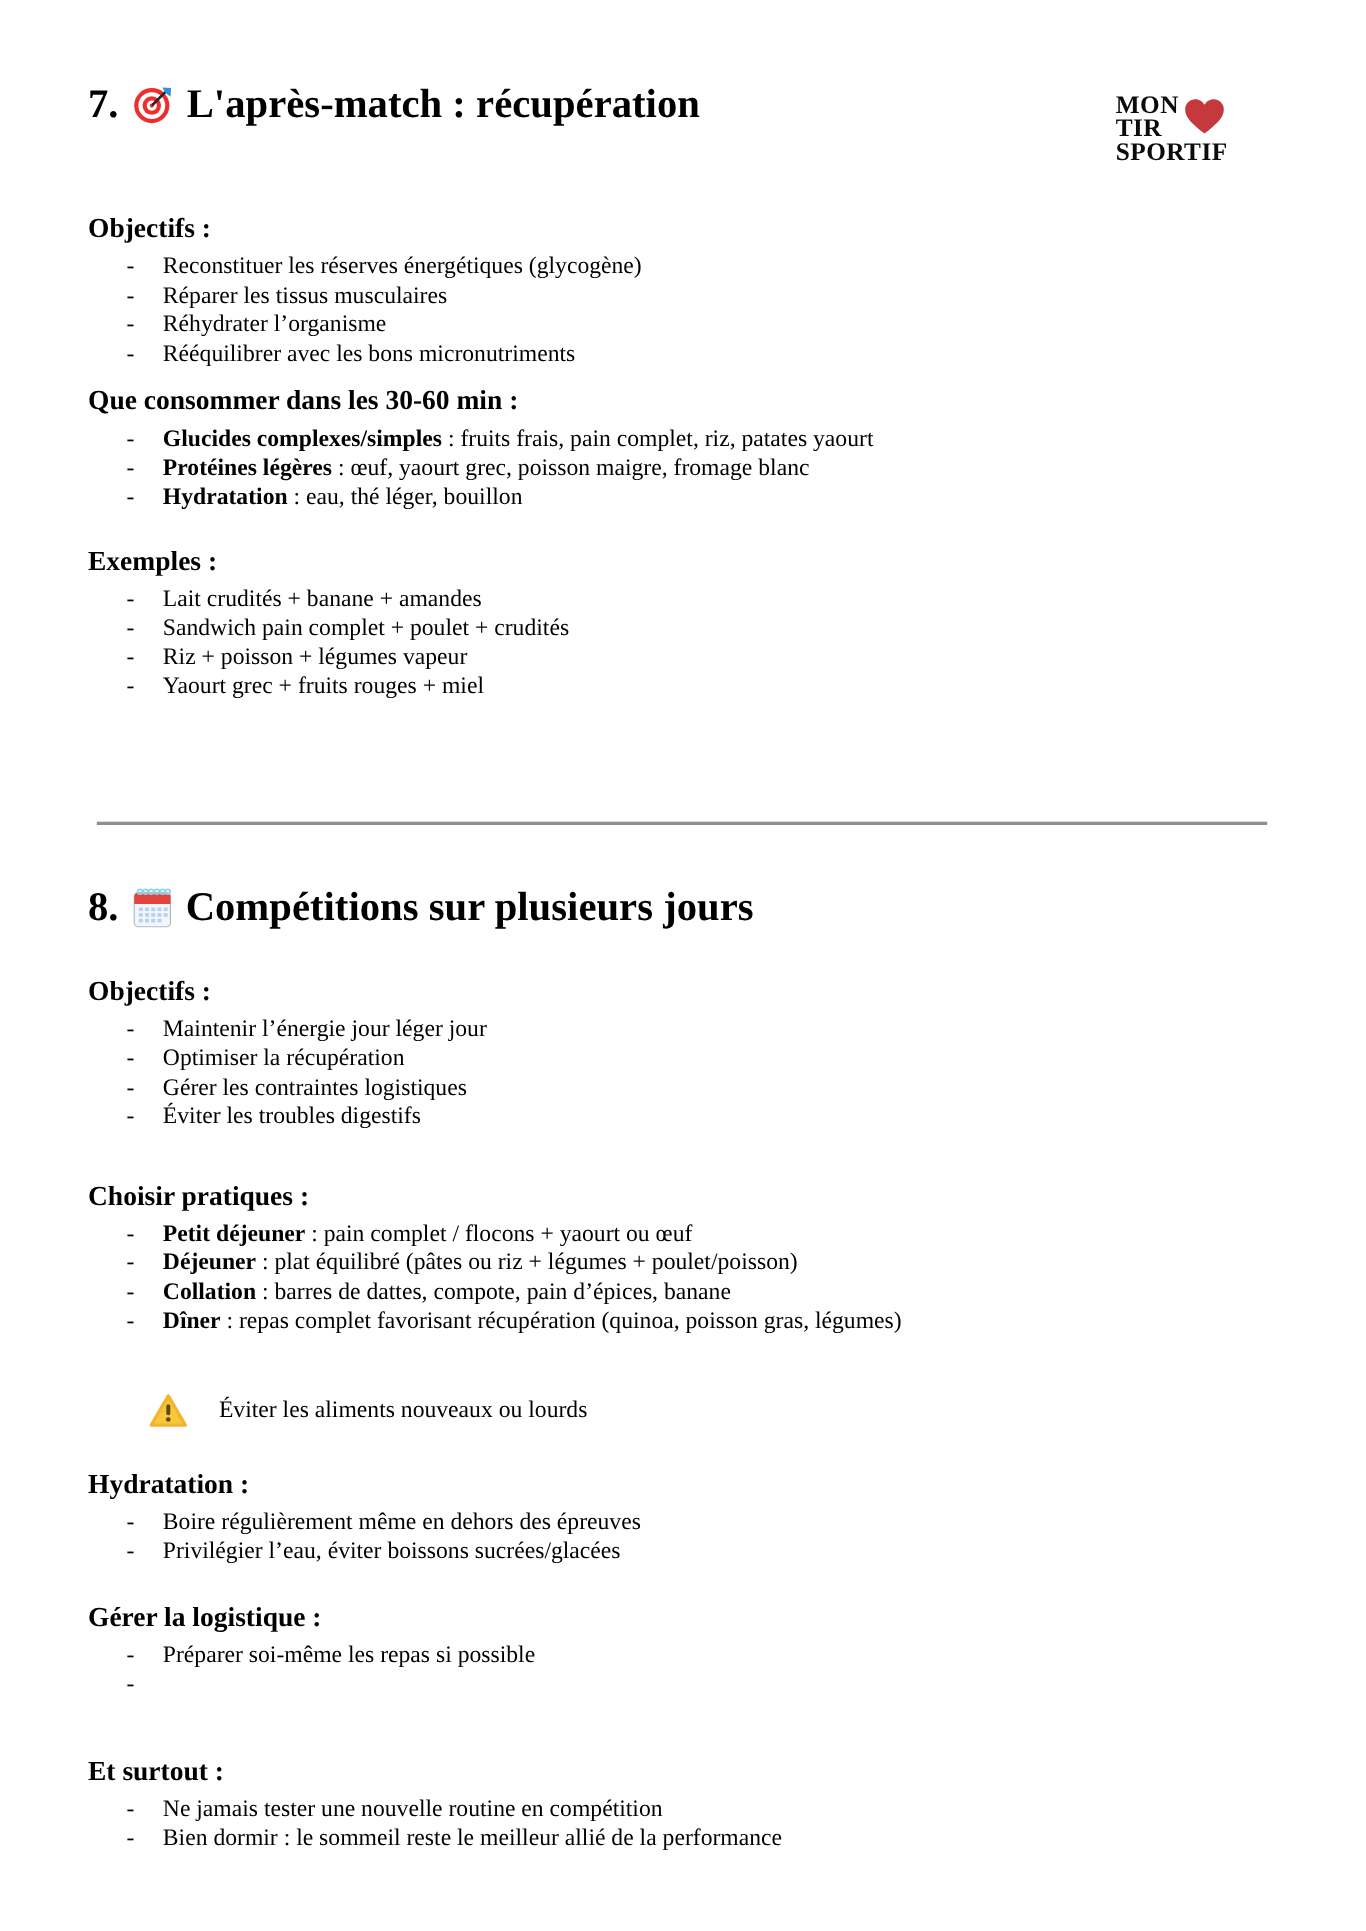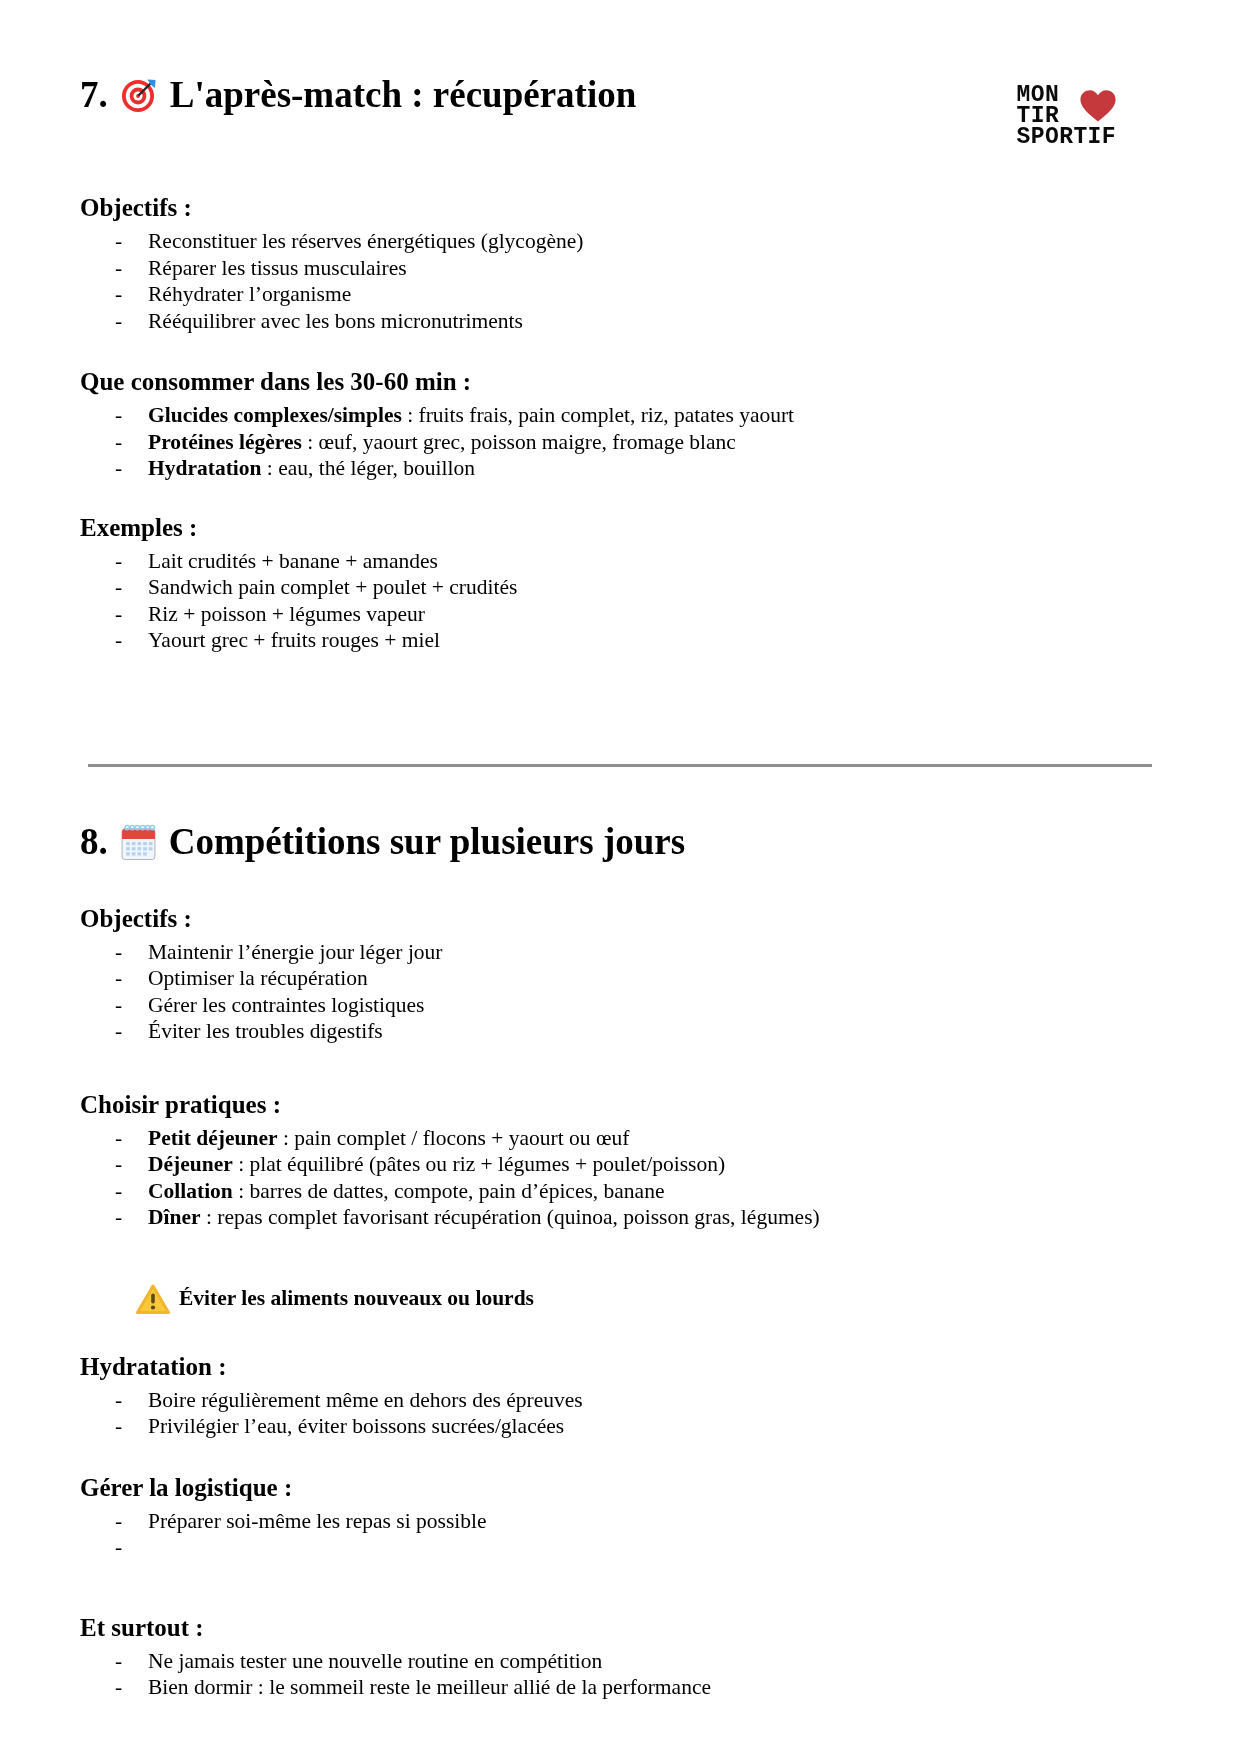--- a/index.html
+++ b/index.html
@@ -10,25 +10,25 @@
   }
   .page{box-sizing:border-box;padding:72px 82px 0 80px;}
   .header-row{display:flex;justify-content:space-between;align-items:flex-start;}
   h1{font-size:37px;line-height:46px;font-weight:bold;margin:0;display:flex;align-items:center;gap:12px;}
   h2{font-size:25px;line-height:32px;font-weight:bold;margin:0;}
   ul{margin:4px 0 0 0;padding:0;list-style:none;font-size:21.5px;line-height:26.5px;}
   li{display:flex;padding-left:35px;}
   .dash{width:33px;flex:none;}
   .h1-icon{display:inline-flex;align-items:center;}
   .logo{position:relative;margin-top:13px;padding-right:44px;
-    font-family:Liberation Mono, monospace;
+    font-family:Liberation Serif, serif;
     font-weight:700;font-size:23px;line-height:21px;letter-spacing:0.4px;color:#0b0b0b;}
   .heart{position:absolute;left:60px;top:1px;}
   .divider{height:3px;background:#8f8f8f;margin:110px 8px 0 8px;}
-  .warning-row{display:flex;align-items:center;gap:8px;margin:52px 0 0 55px;font-size:21.5px;font-weight:bold;}
+  .warning-row{display:flex;align-items:center;gap:28px;margin:52px 0 0 55px;font-size:21.5px;}
   .warn-ico{flex:none;display:inline-flex;}
 </style>
 </head>
 <body>
 
 <div class="page">
 
   <div class="header-row">
     <h1>
       <span>7.</span>
@@ -71,21 +71,21 @@
     <li>
         <span class="dash">-</span>
         <span>Réhydrater l’organisme</span>
       </li>
     <li>
         <span class="dash">-</span>
         <span>Rééquilibrer avec les bons micronutriments</span>
       </li>
   </ul>
 
-  <h2 style="margin-top:32px">Que consommer dans les 30-60 min :</h2>
+  <h2 style="margin-top:15px">Que consommer dans les 30-60 min :</h2>
   <ul>
     <li>
         <span class="dash">-</span>
         <span><b>Glucides complexes/simples</b><span> : fruits frais, pain complet, riz, patates yaourt</span></span>
       </li>
     <li>
         <span class="dash">-</span>
         <span><b>Protéines légères</b><span> : œuf, yaourt grec, poisson maigre, fromage blanc</span></span>
       </li>
     <li>

